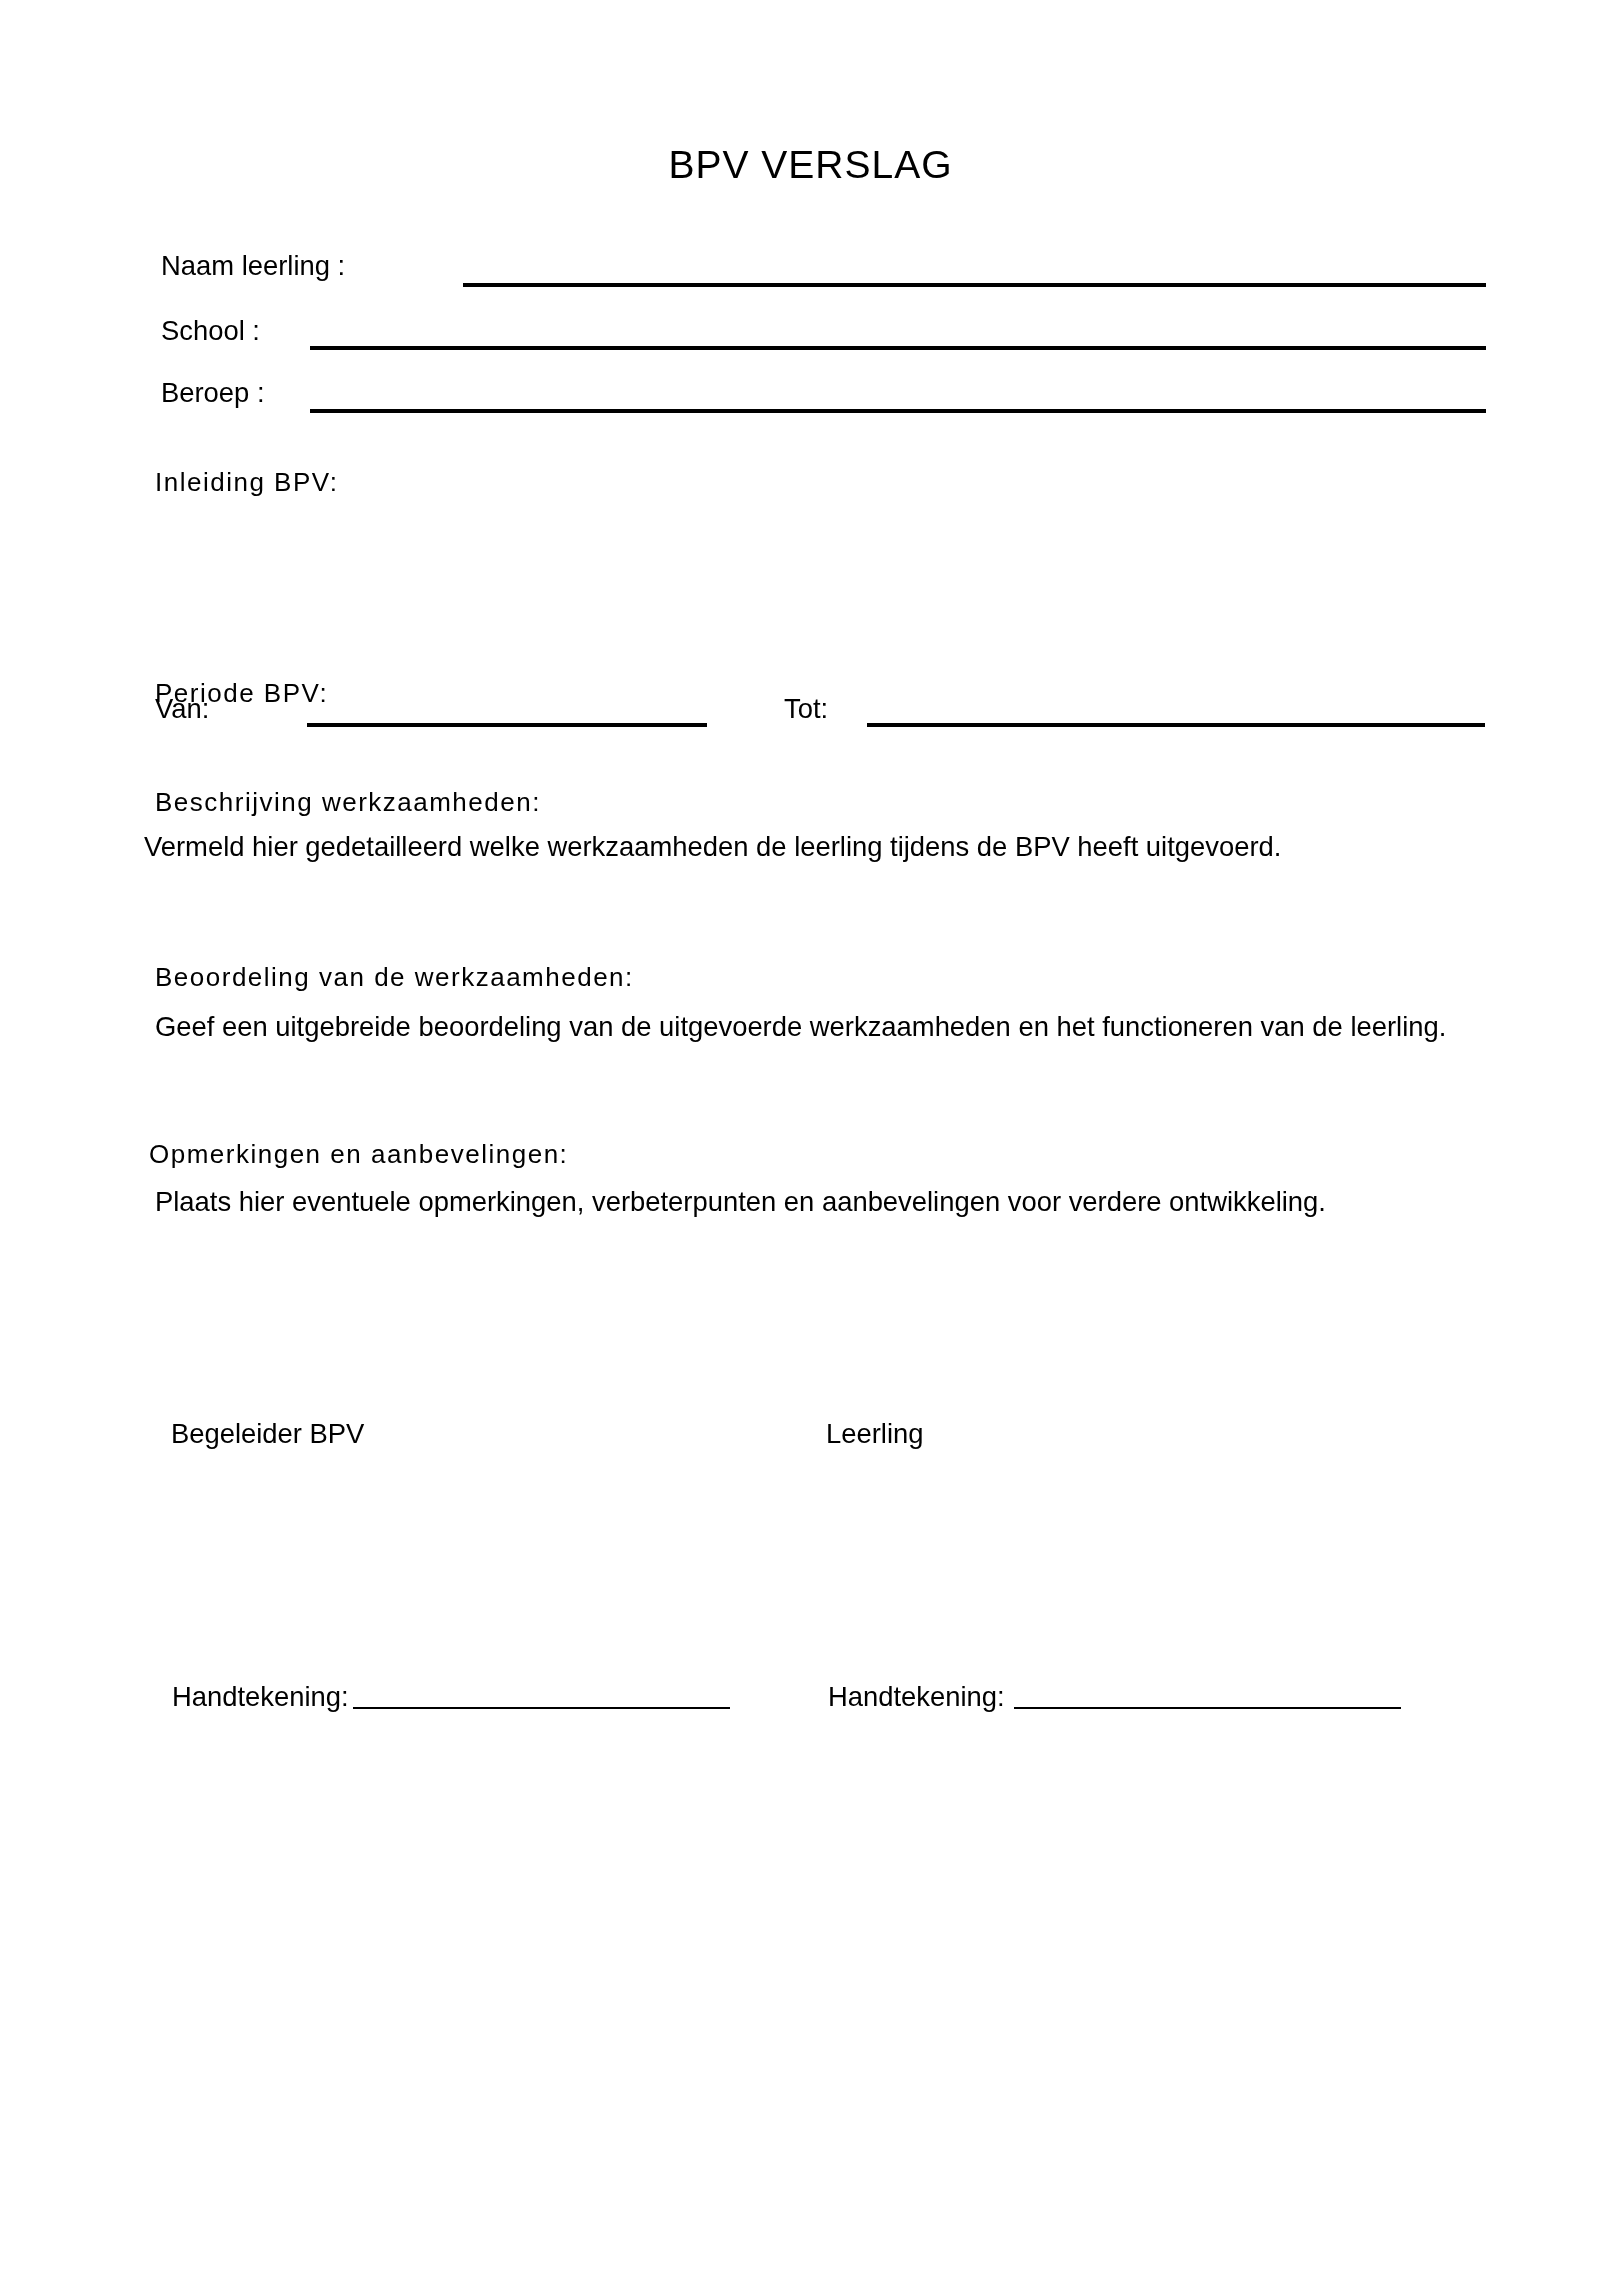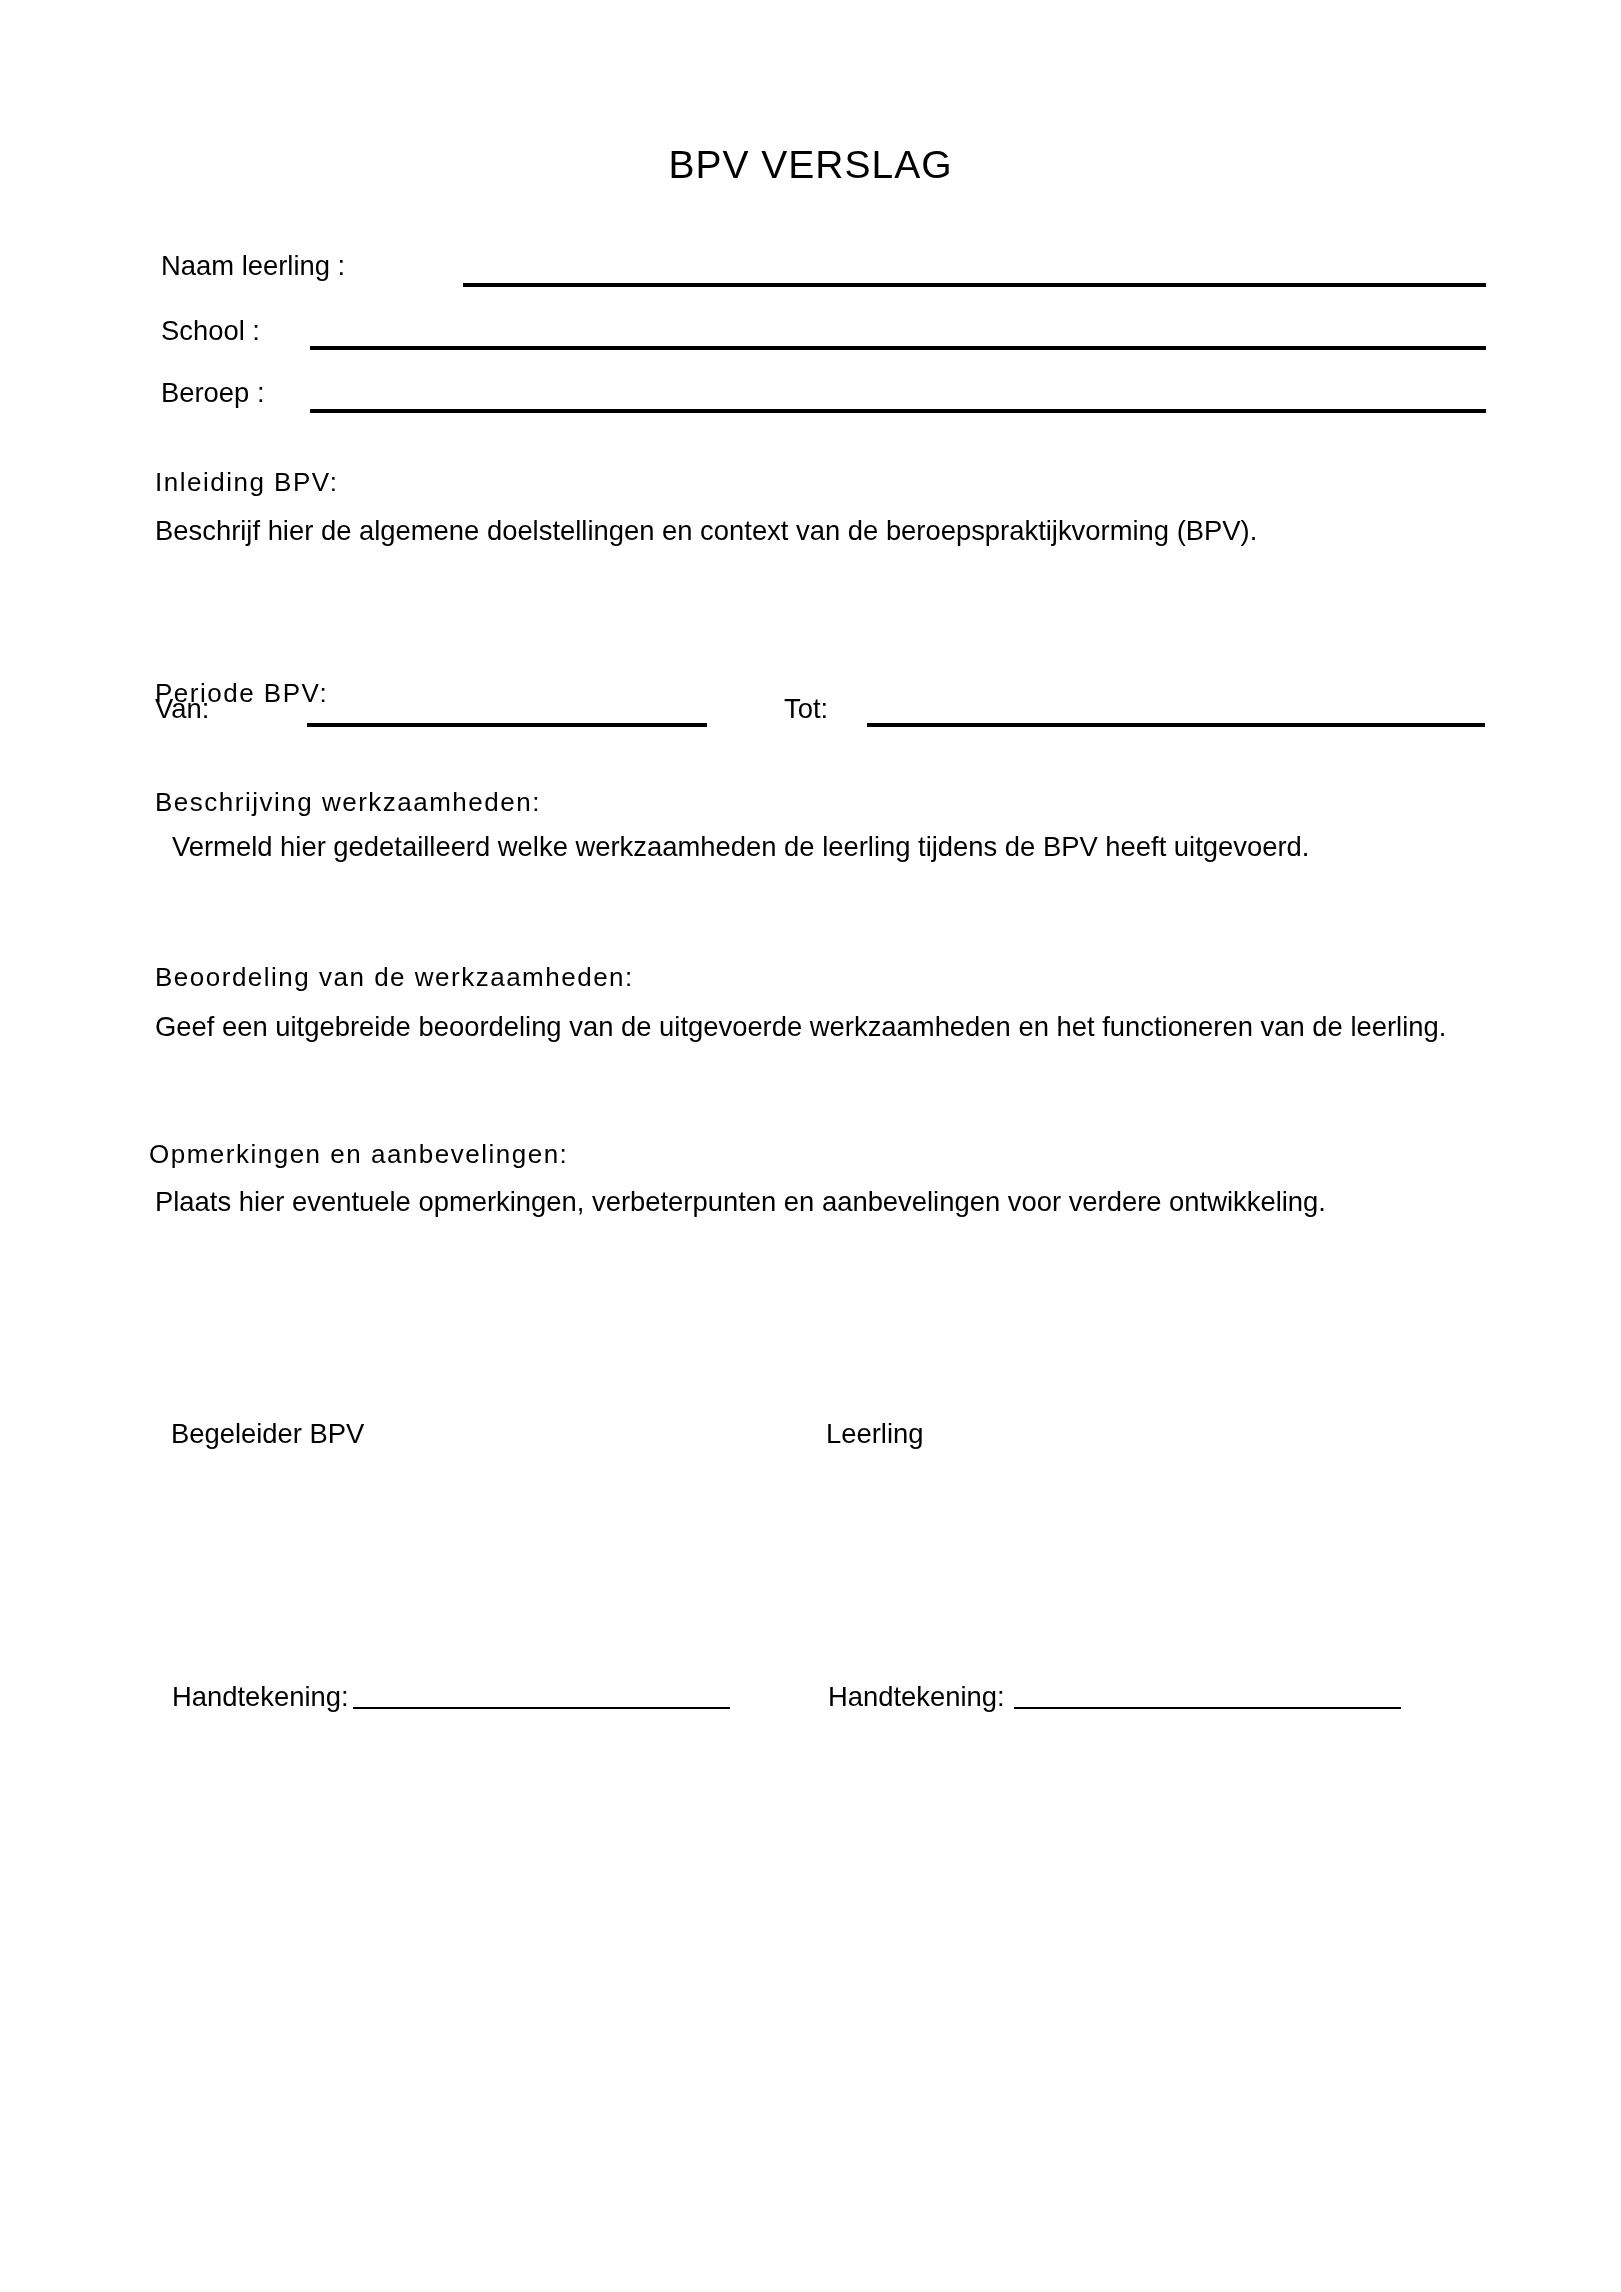--- a/index.html
+++ b/index.html
@@ -59,21 +59,21 @@
   .h-inleiding   { top: 468px;  left: 155px; }
   .d-inleiding   { top: 515px;  left: 155px; }
 
   .h-periode     { top: 646px;  left: 155px; margin-top: 33px; }
   .lbl-van       { top: 693px;  left: 155px; }
   .line-van      { top: 723px;  left: 307px; width: 400px; }
   .lbl-tot       { top: 693px;  left: 784px; }
   .line-tot      { top: 723px;  left: 867px; width: 618px; }
 
   .h-beschrijving{ top: 788px;  left: 155px; }
-  .d-beschrijving{ top: 831px;  left: 172px; }
+  .d-beschrijving{ top: 831px;  left: 144px; }
 
   .h-beoordeling { top: 963px;  left: 155px; }
   .d-beoordeling { top: 1011px; left: 155px; }
 
   .h-opmerkingen { top: 1140px; left: 149px; }
   .d-opmerkingen { top: 1186px; left: 155px; }
 
   
   .role-left     { top: 1418px; left: 171px; }
   .role-right    { top: 1418px; left: 826px; }
@@ -92,21 +92,20 @@
   <div class="abs label lbl-naam">Naam leerling :</div>
   <div class="rule line-naam"></div>
 
   <div class="abs label lbl-school">School :</div>
   <div class="rule line-school"></div>
 
   <div class="abs label lbl-beroep">Beroep :</div>
   <div class="rule line-beroep"></div>
 
   <div class="abs heading h-inleiding">Inleiding BPV:</div>
-  <div class="abs body-text d-inleiding">Beschrijf hier de algemene doelstellingen en context van de beroepspraktijkvorming (BPV).</div>
 
   <div class="abs heading h-periode">Periode BPV:</div>
   <div class="abs label lbl-van">Van:</div>
   <div class="rule line-van"></div>
   <div class="abs label lbl-tot">Tot:</div>
   <div class="rule line-tot"></div>
 
   <div class="abs heading h-beschrijving">Beschrijving werkzaamheden:</div>
   <div class="abs body-text d-beschrijving">Vermeld hier gedetailleerd welke werkzaamheden de leerling tijdens de BPV heeft uitgevoerd.</div>
 

